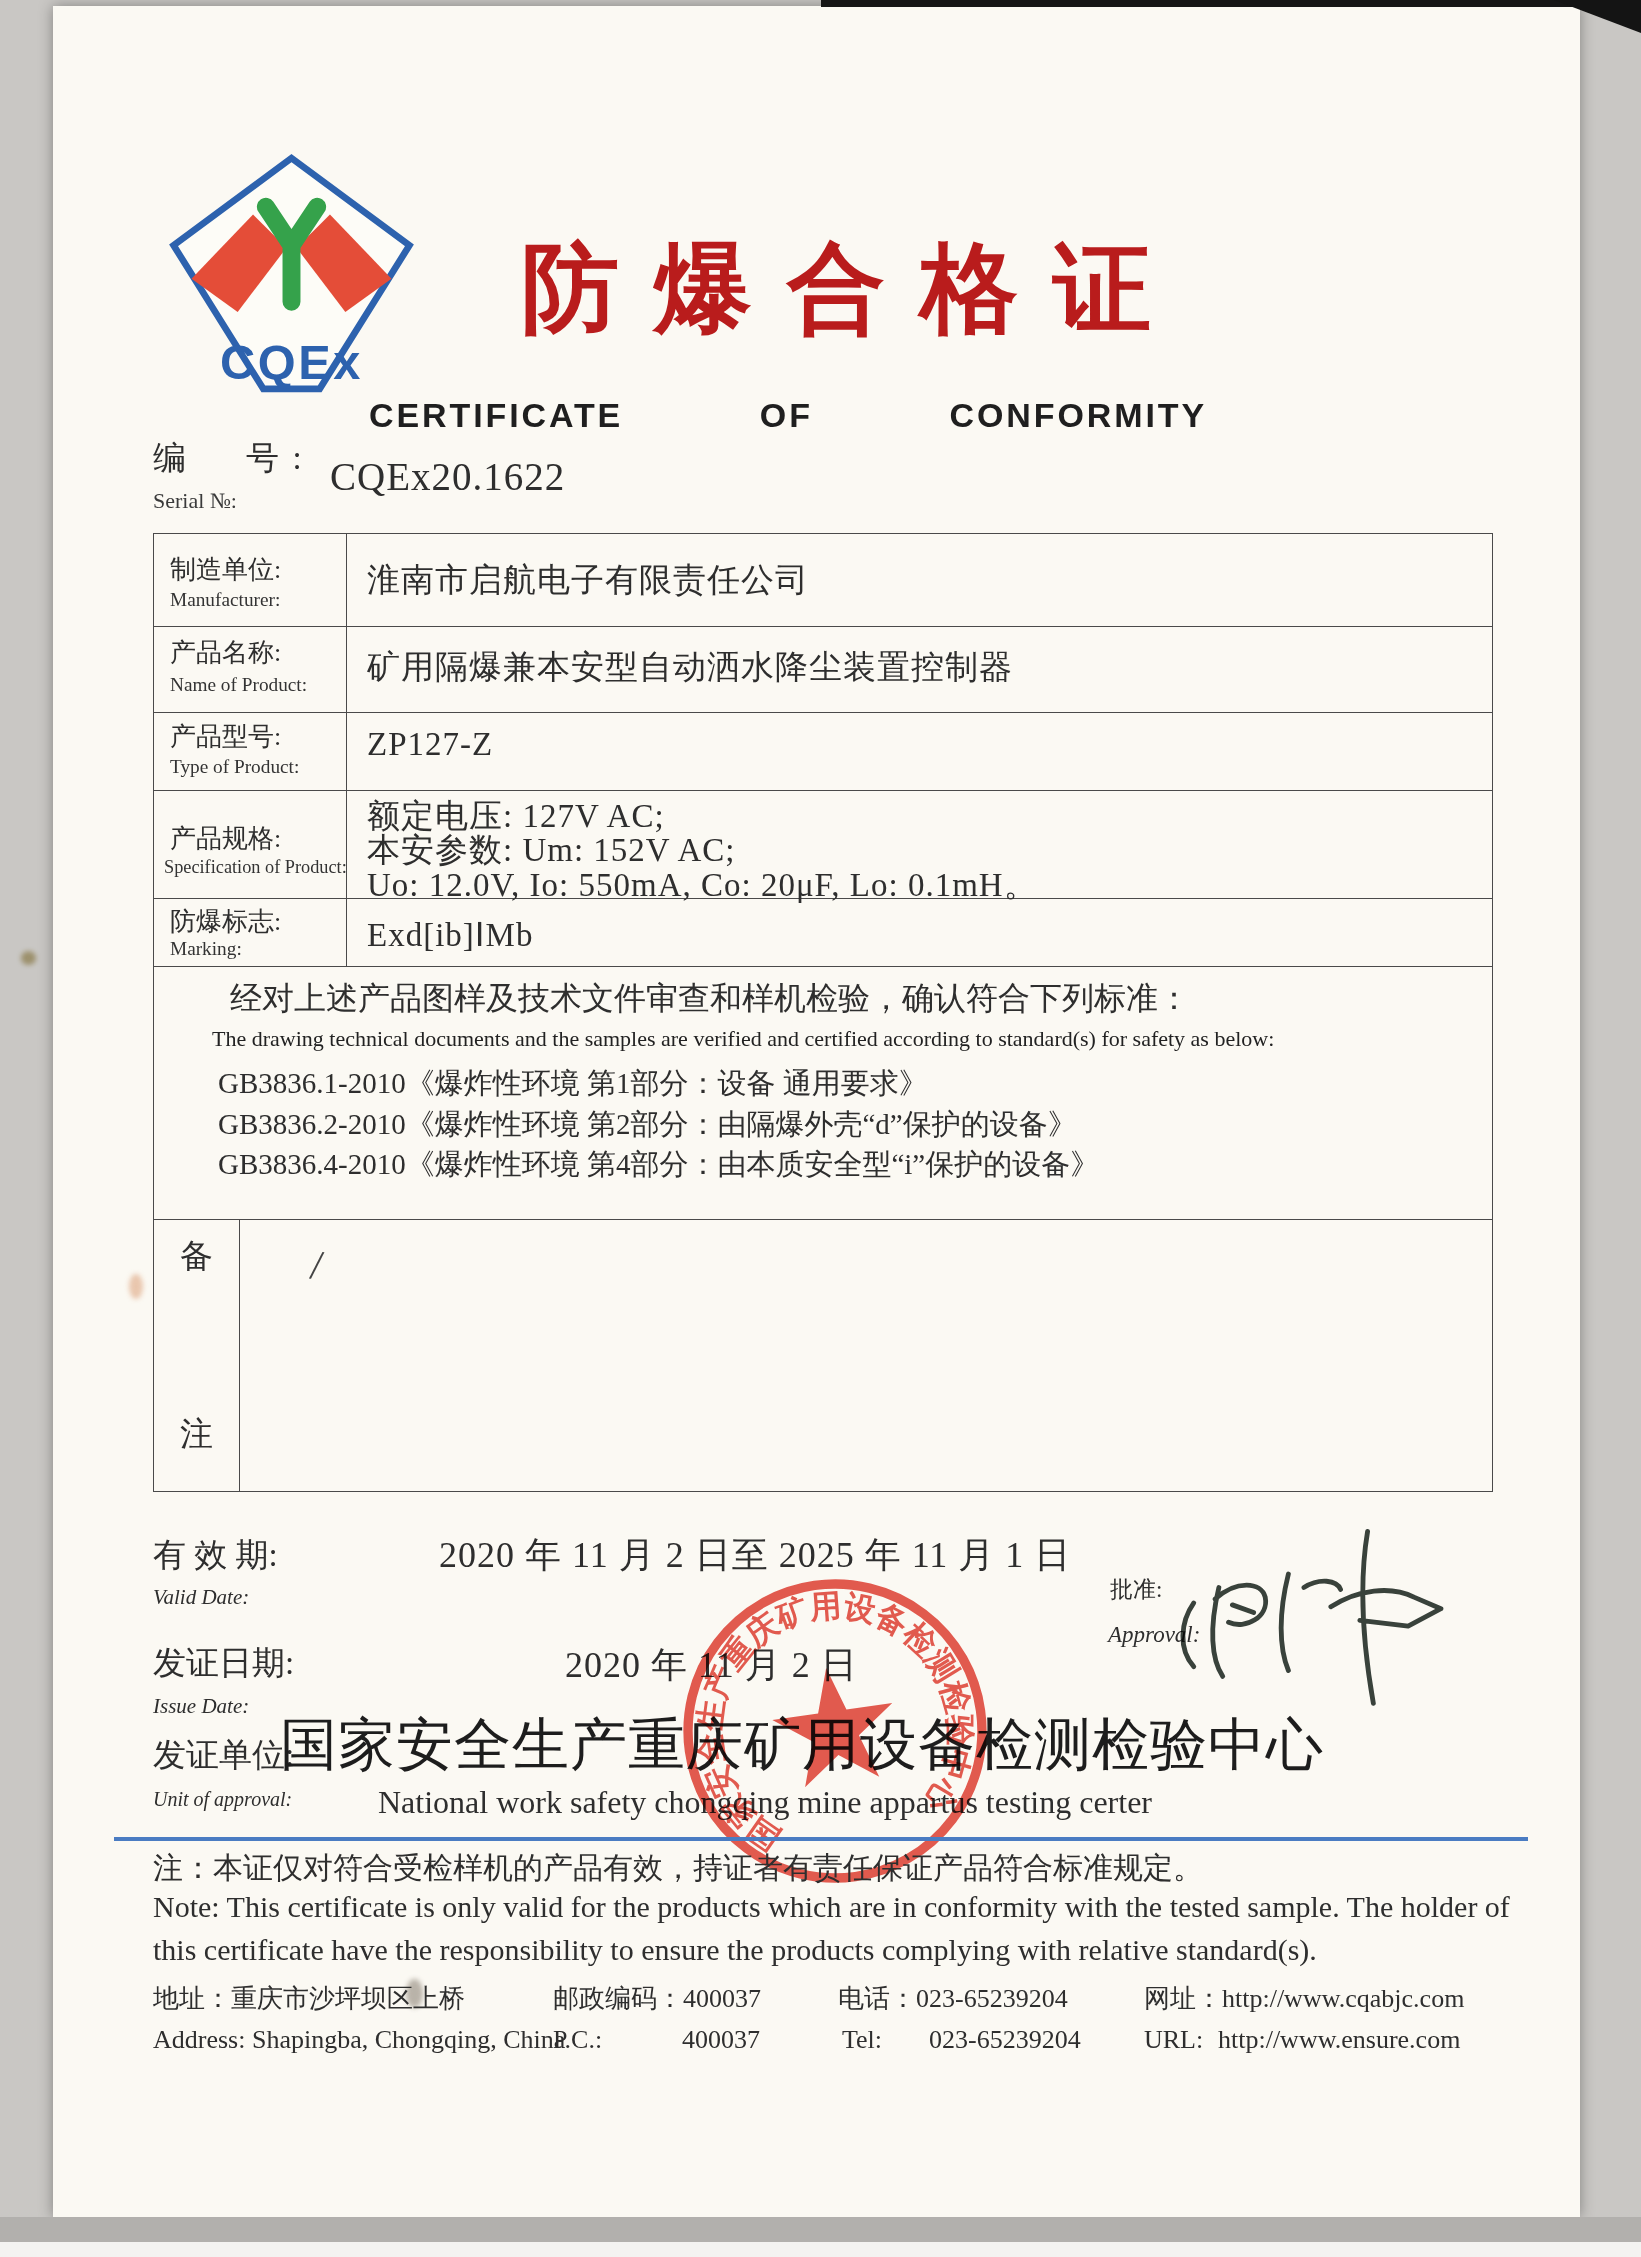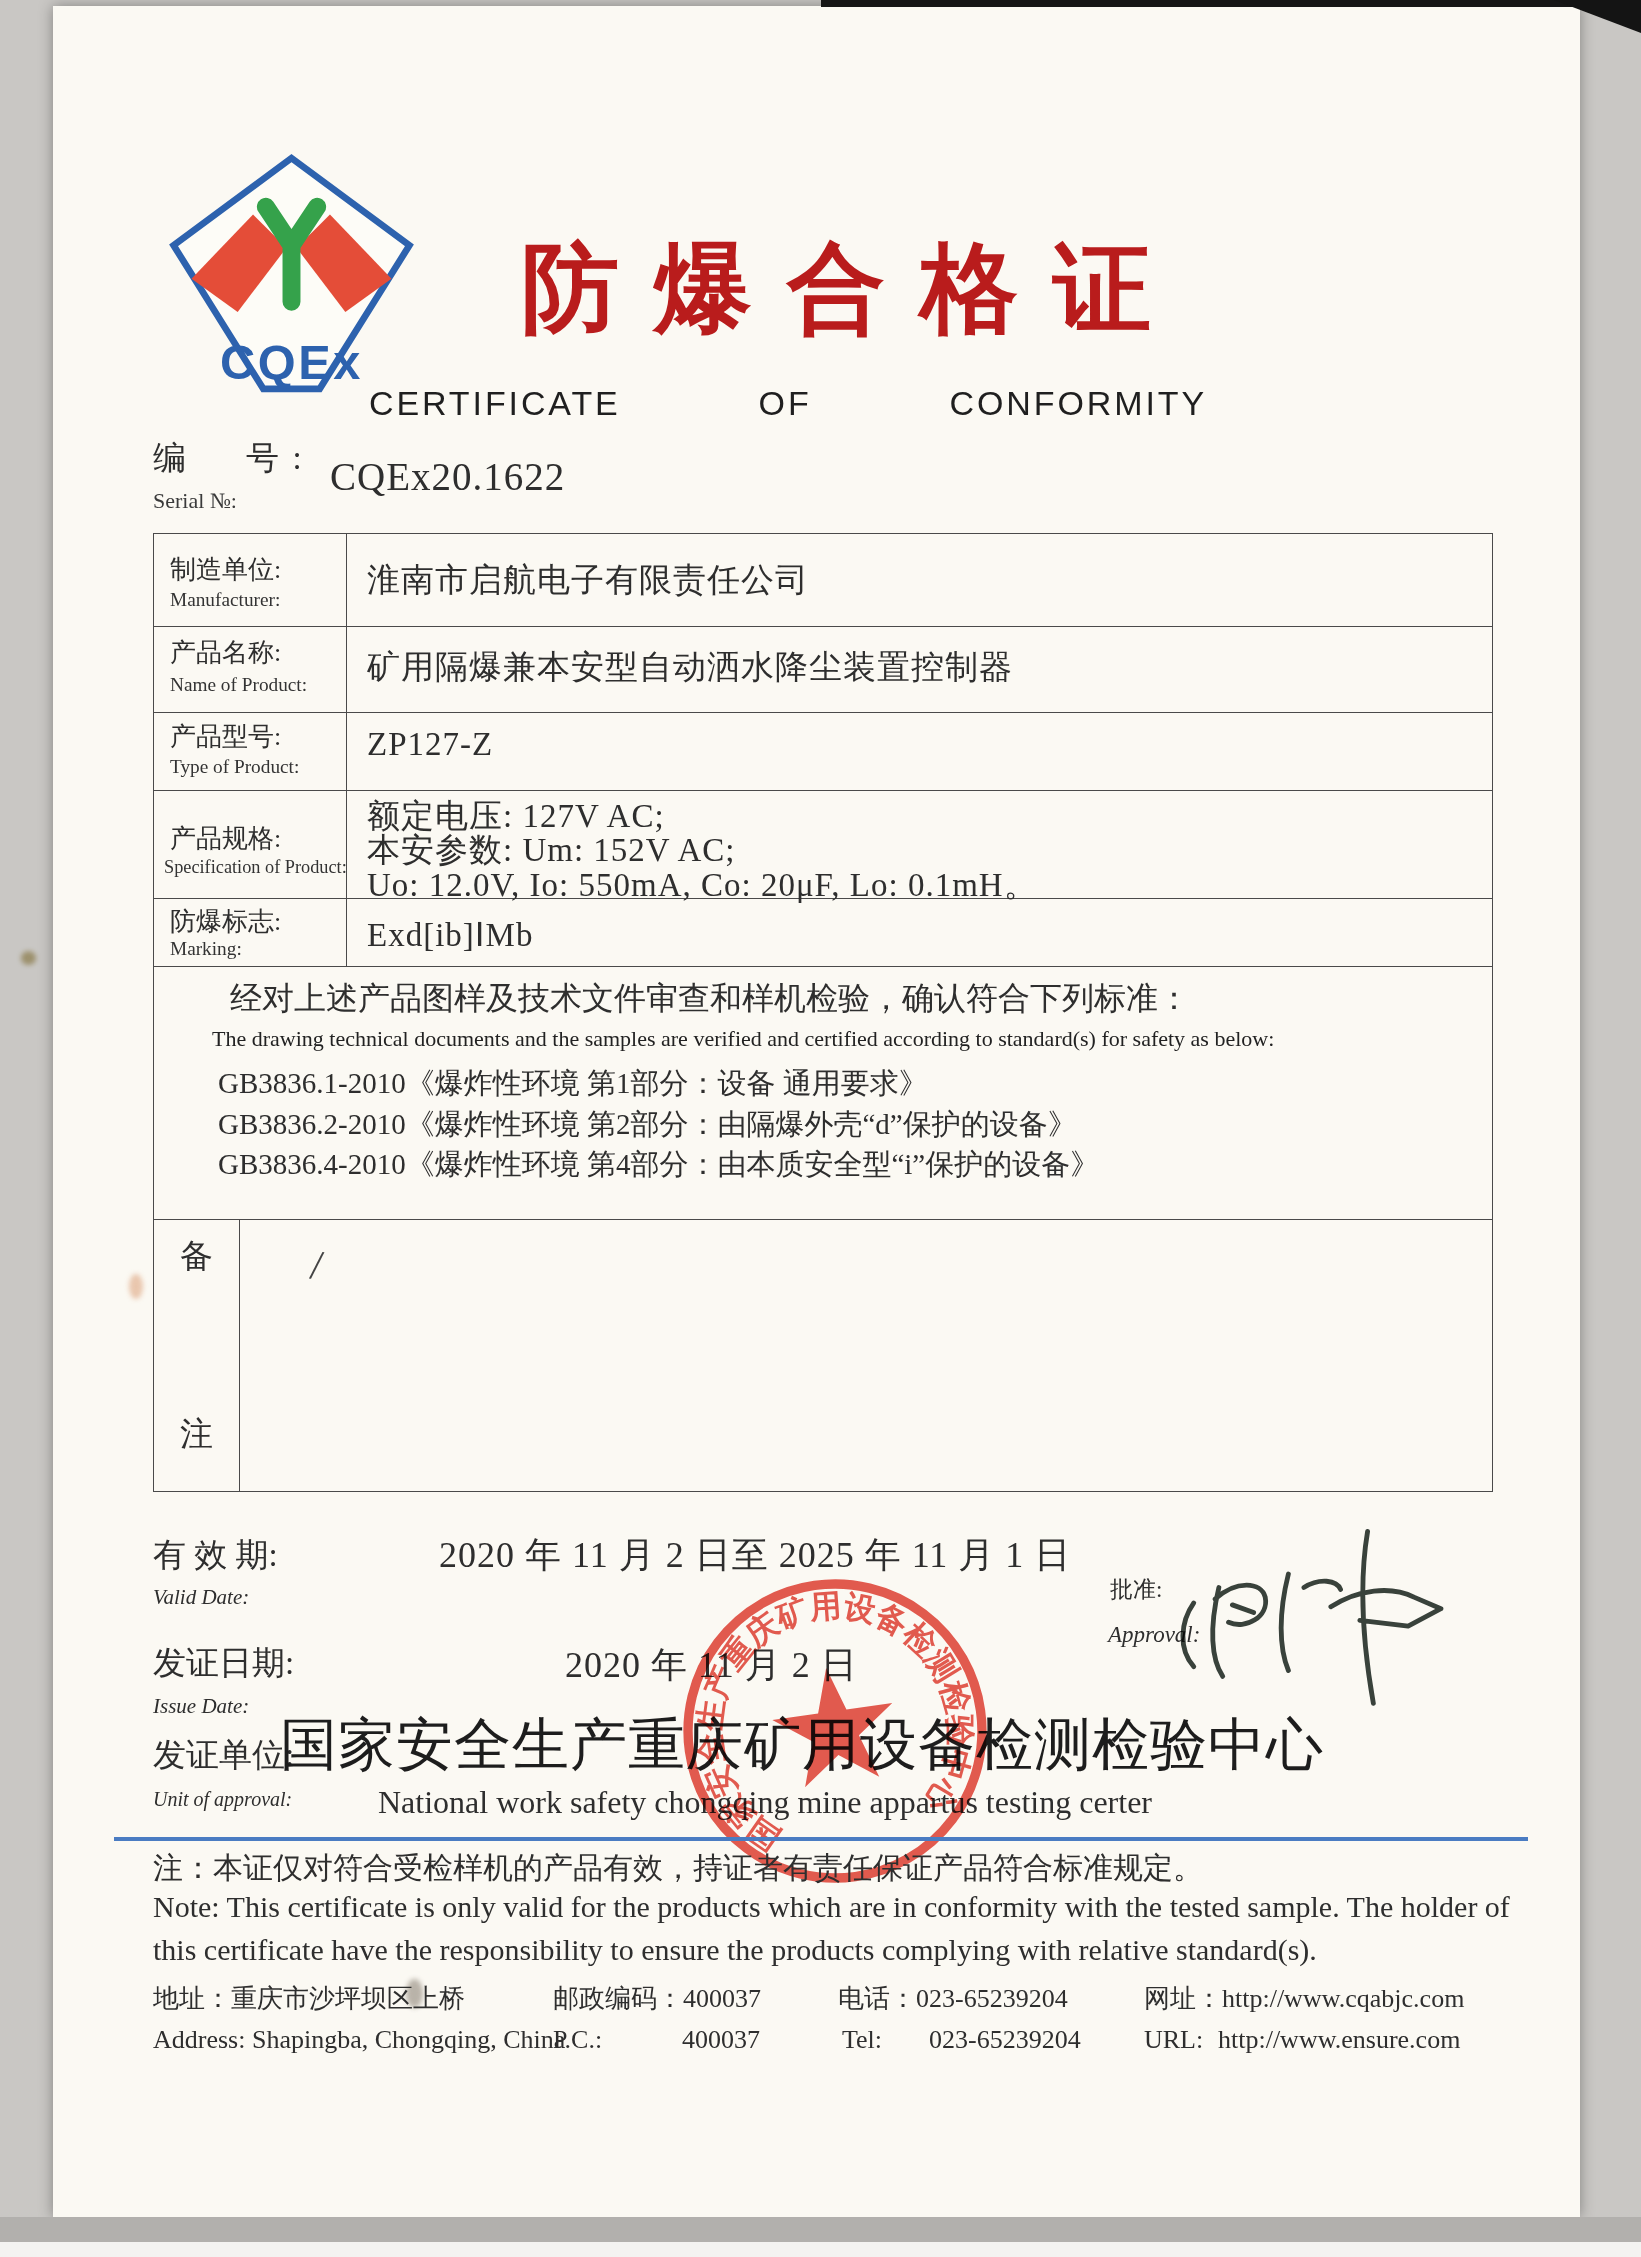--- a/index.html
+++ b/index.html
@@ -14,21 +14,21 @@
   .edge-bottom { position:absolute; left:0; top:2217px; width:1641px; height:25px; background:#b2b0ad; }
   .edge-bottom2 { position:absolute; left:0; top:2242px; width:1641px; height:15.4px; background:#f4f3f1; }
   .stain { position:absolute; border-radius:50%; filter:blur(2.9px); }
 
   .abs { position:absolute; }
   .cn  { font-family:"Liberation Serif", serif; }
   .en  { font-family:"Liberation Serif", serif; }
 
   .title-cn { font-size:98px; font-weight:bold; color:#b91c1c; letter-spacing:35px; white-space:nowrap; }
   .title-en { display:flex; justify-content:space-between; font-family:"Liberation Sans", sans-serif;
-              font-weight:normal; font-size:34px; letter-spacing:2.9px; color:#1f1f1f; }
+              font-weight:bold; font-size:34px; letter-spacing:2.9px; color:#1f1f1f;margin-top:12px; }
 
   .serial-cn { font-size:33px; letter-spacing:13.5px; }
   .serial-en { font-size:22px; color:#3a3a3a; }
   .serial-val { font-size:39px; letter-spacing:1px; }
 
   .box { position:absolute; border:1.9px solid #4a4a4a; }
   .hline { position:absolute; height:0; border-top:1.9px solid #4a4a4a; }
   .vline { position:absolute; width:0; border-left:1.9px solid #4a4a4a; }
 
   .lbl-cn { font-size:26px; white-space:nowrap; }

